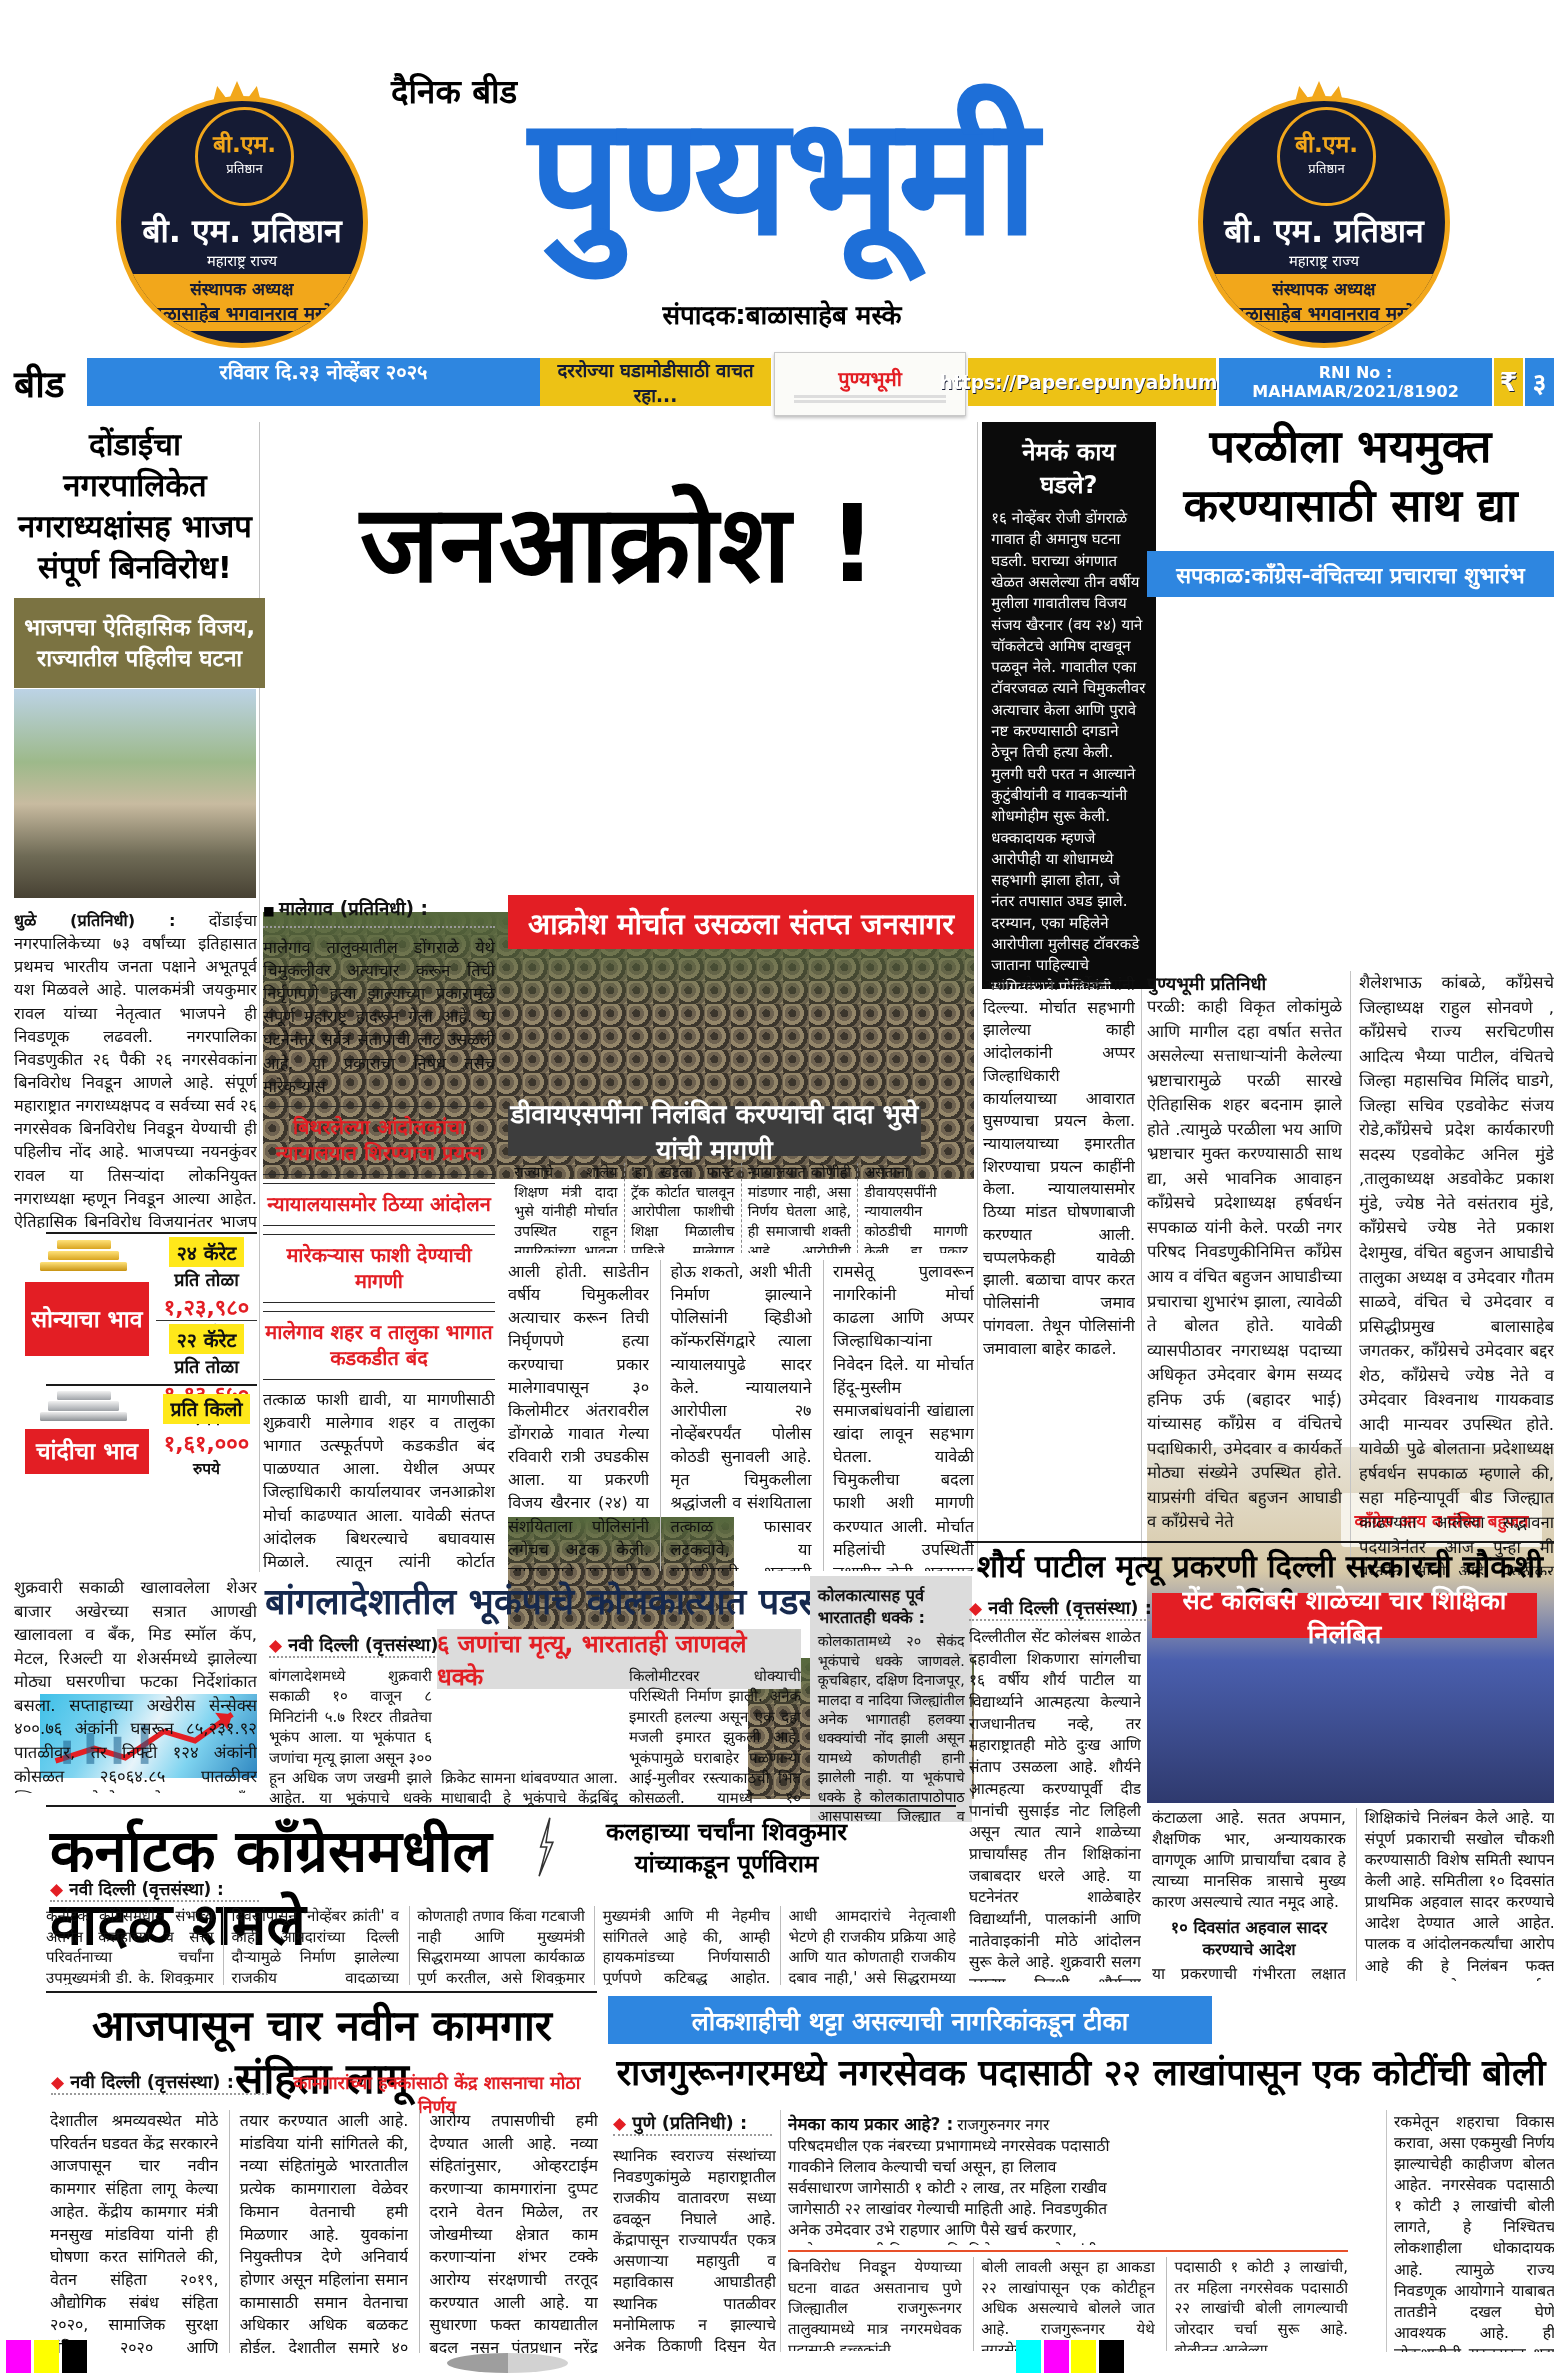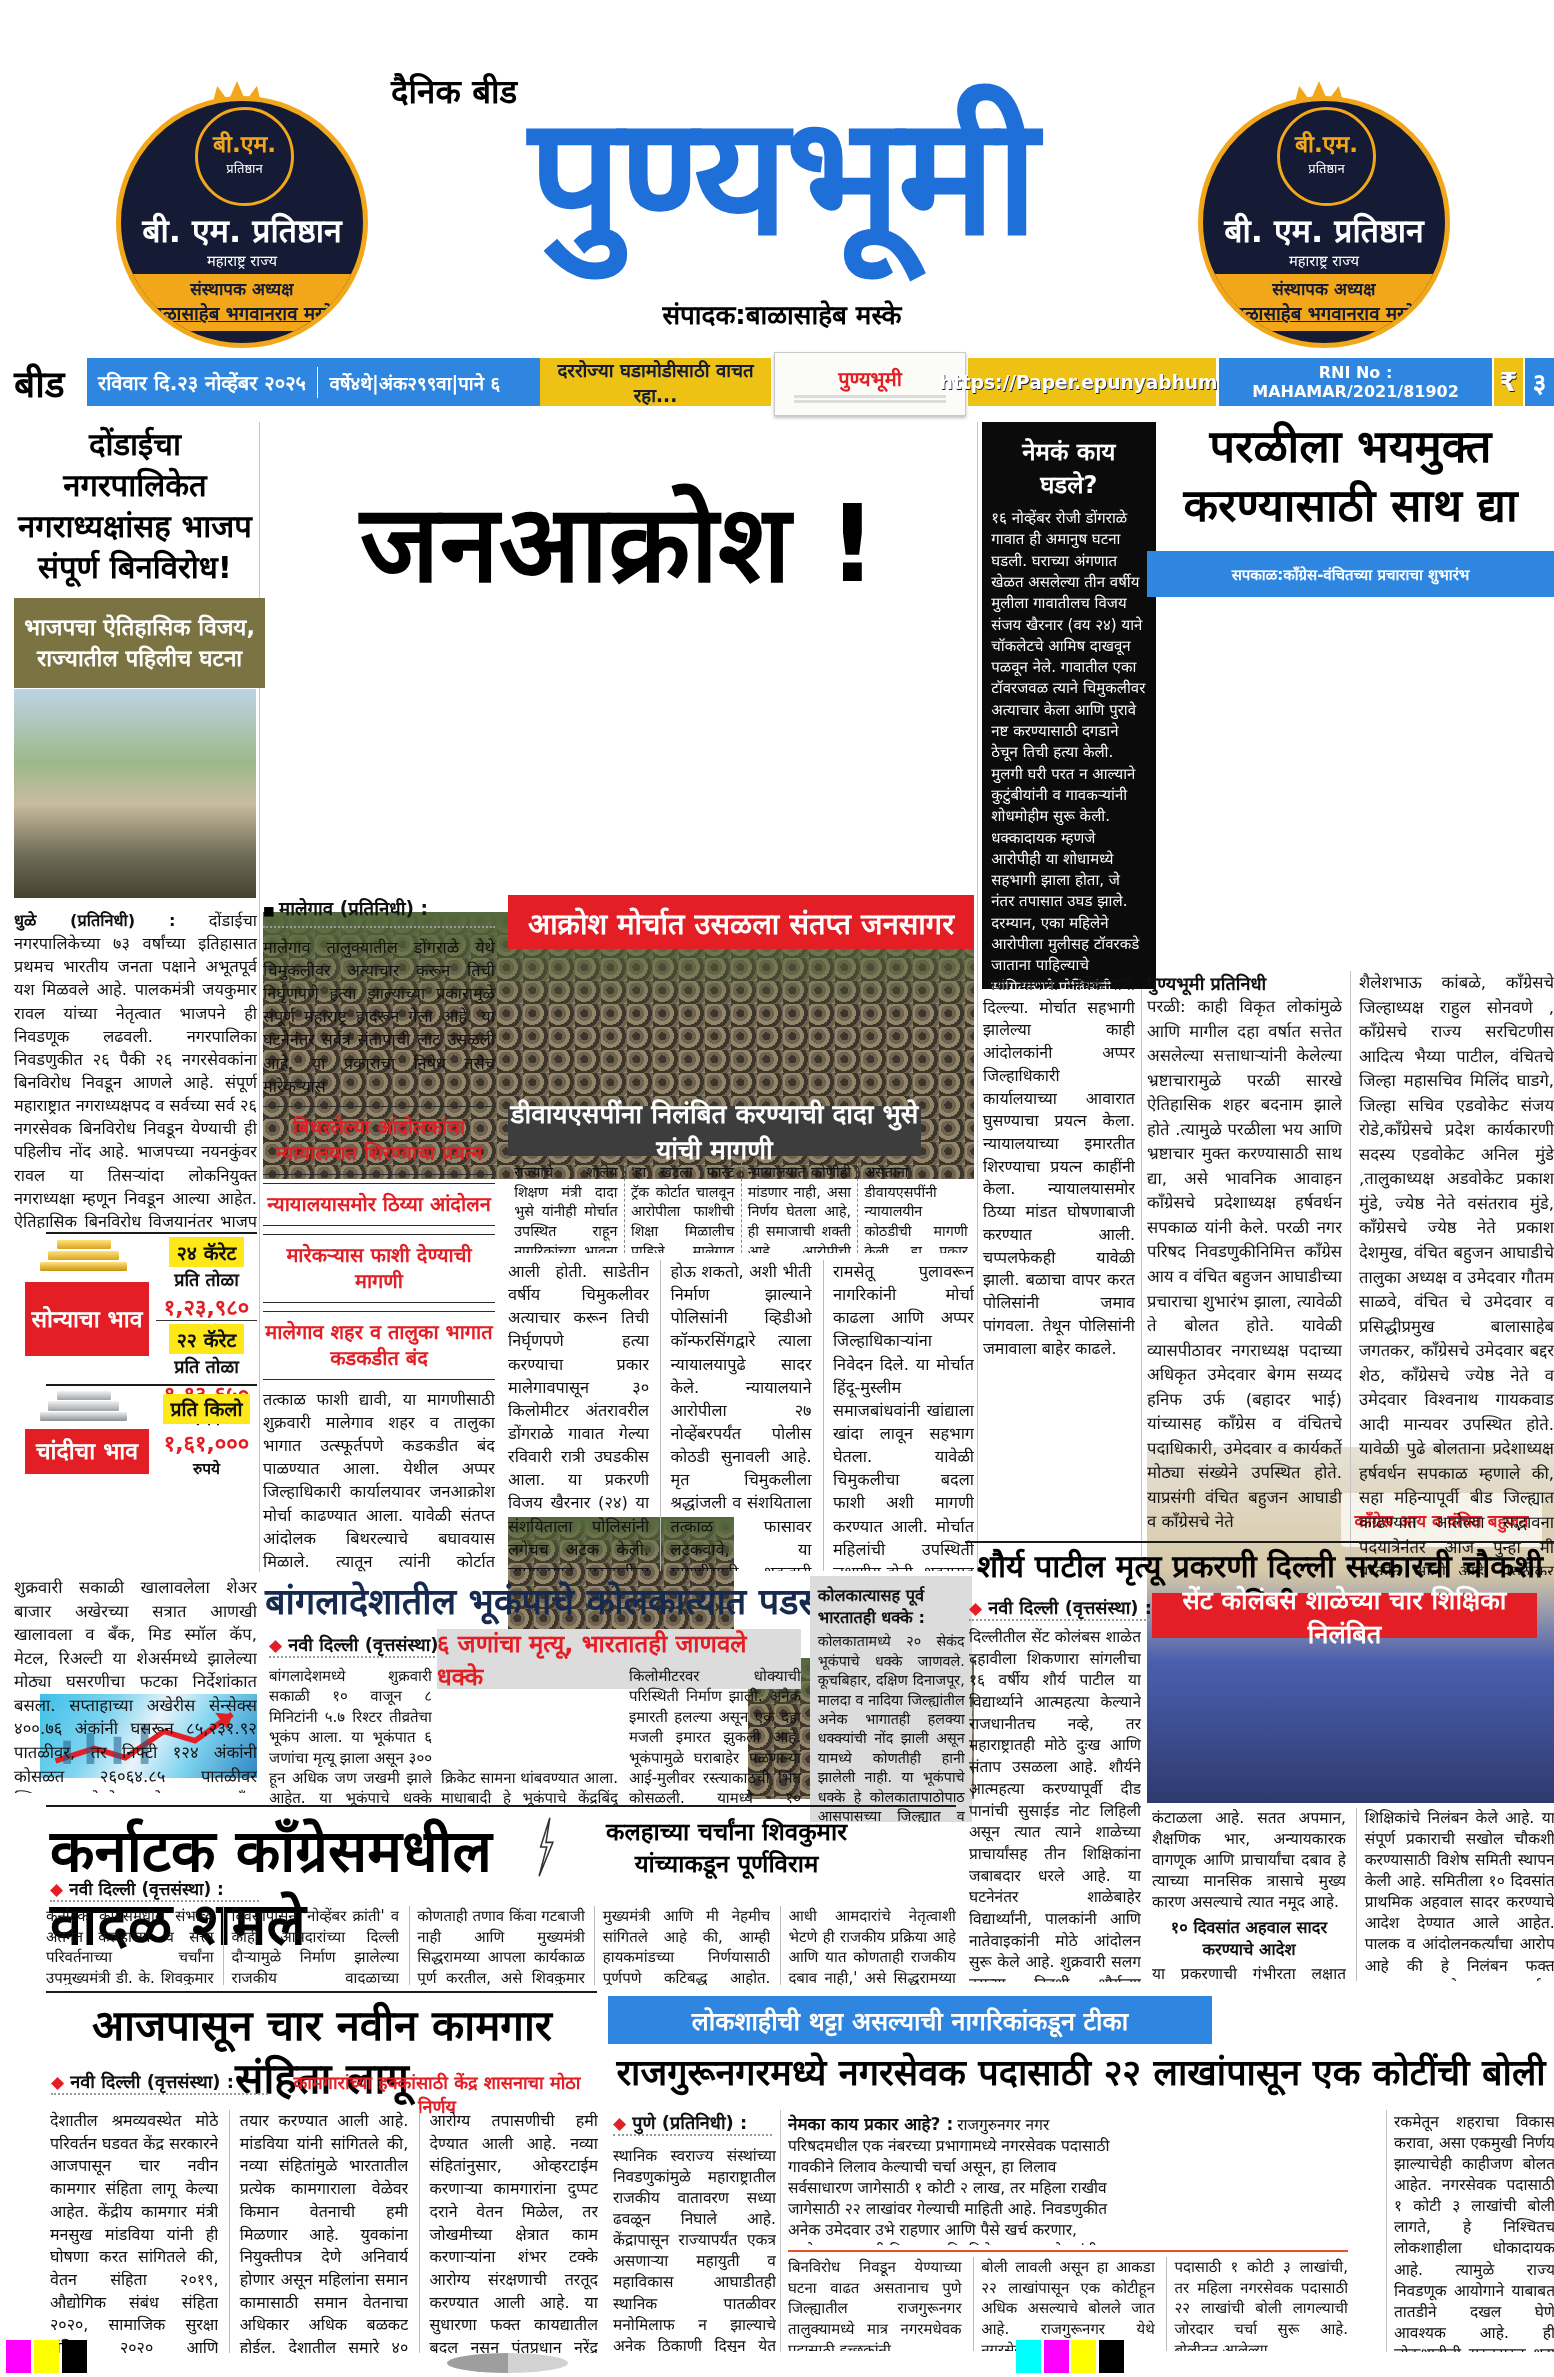--- a/index.html
+++ b/index.html
@@ -89,21 +89,21 @@
       </div>
     </div>
 
     <div class="abs b" style="left:391px;top:68px;font-size:33px;color:#000;">दैनिक बीड</div>
     <div class="abs center b" style="left:364px;top:91px;width:836px;font-size:164px;line-height:1.05;color:#1e6fd8;letter-spacing:-3.1px;">पुण्यभूमी</div>
     <div class="abs center b" style="left:364px;top:296px;width:836px;font-size:26px;color:#000;">संपादक:बाळासाहेब मस्के</div>
   </div>
 
   <div class="abs" style="left:0;top:352px;width:1555px;height:62px;">
     <div class="abs b" style="left:14px;top:4.6px;font-size:37px;color:#000;">बीड</div>
-    <div class="abs bar-blue" style="left:87px;top:6.2px;width:451px;height:48px;font-size:20px;justify-content:flex-start;padding:0 11px;gap:11px;">
+    <div class="abs bar-blue" style="left:87px;top:6.2px;width:451px;height:48px;font-size:20px;justify-content:flex-start;padding:0 11px;gap:11px;flex-direction:column;">
       <span>रविवार दि.२३ नोव्हेंबर २०२५</span>
       <span style="width:1.5px;height:31px;background:#fff;display:inline-block;"></span>
       <span style="font-size:18.6px;">वर्षे४थे|अंक२९९वा|पाने ६</span>
     </div>
     <div class="abs" style="left:540px;top:6.2px;width:231px;height:48px;background:#edc215;display:flex;align-items:center;justify-content:center;">
       <span style="color:#151b34;font-weight:700;font-size:18.6px;text-align:center;">दररोज्या घडामोडीसाठी वाचत रहा...</span>
     </div>
     <div class="abs" style="left:774px;top:0;width:190px;height:62px;background:#fbfbf8;border:0.8px solid #c9c9c9;box-shadow:0 1.5px 3.1px rgba(0,0,0,.25);display:flex;align-items:center;justify-content:center;flex-direction:column;">
       <span style="color:#e31e24;font-weight:700;font-size:20px;">पुण्यभूमी</span>
       <span style="width:80%;height:3.1px;background:#ddd;margin-top:3.1px;"></span>
@@ -217,21 +217,21 @@
     <div class="bt colsep" style="flex:1;padding-left:9.3px;">रामसेतू पुलावरून नागरिकांनी मोर्चा काढला आणि अप्पर जिल्हाधिकाऱ्यांना निवेदन दिले. या मोर्चात हिंदू-मुस्लीम समाजबांधवांनी खांद्याला खांदा लावून सहभाग घेतला. यावेळी चिमुकलीचा बदला फाशी अशी मागणी करण्यात आली. मोर्चात महिलांची उपस्थिती लक्षणीय होती. शहरासह ग्रामीण भागातील महिला, पुरुषांची व विद्यार्थी-विद्यार्थिनी मोठ्या प्रमाणावर मोर्चात सामील झाले. या मोर्चातील उपस्थितीमुळे रस्त्यांवर जनसागर उसळल्याचे चित्र दिसत होते. न्याय द्या, न्याय द्या, चिमुकलीला न्याय द्या तसेच नराधमाला तत्काळ फाशी द्या,</div>
   </div>
 
   <div class="abs blackbox" style="left:982px;top:422px;width:155px;height:542px;">
     <div class="t">नेमकं काय घडले?</div>
     <div class="bd">१६ नोव्हेंबर रोजी डोंगराळे गावात ही अमानुष घटना घडली. घराच्या अंगणात खेळत असलेल्या तीन वर्षीय मुलीला गावातीलच विजय संजय खैरनार (वय २४) याने चॉकलेटचे आमिष दाखवून पळवून नेले. गावातील एका टॉवरजवळ त्याने चिमुकलीवर अत्याचार केला आणि पुरावे नष्ट करण्यासाठी दगडाने ठेचून तिची हत्या केली. मुलगी घरी परत न आल्याने कुटुंबीयांनी व गावकऱ्यांनी शोधमोहीम सुरू केली. धक्कादायक म्हणजे आरोपीही या शोधामध्ये सहभागी झाला होता, जे नंतर तपासात उघड झाले. दरम्यान, एका महिलेने आरोपीला मुलीसह टॉवरकडे जाताना पाहिल्याचे सांगितल्याने पोलिसांनी त्याला तत्काळ ताब्यात घेतले. मालेगाव तालुका पोलीस ठाण्यात आरोपीविरुद्ध गुन्हा दाखल करण्यात आला असून कठोर शिक्षेसाठी स्थानिक नागरिक आणि कुटुंबीय आक्रमक झाले आहेत.</div>
   </div>
   <div class="abs bt" style="left:983px;top:974px;width:152px;height:598px;font-size:16px;">अशा घोषणा मोर्चेकऱ्यांनी दिल्ल्या. मोर्चात सहभागी झालेल्या काही आंदोलकांनी अप्पर जिल्हाधिकारी कार्यालयाच्या आवारात घुसण्याचा प्रयत्न केला. न्यायालयाच्या इमारतीत शिरण्याचा प्रयत्न काहींनी केला. न्यायालयासमोर ठिय्या मांडत घोषणाबाजी करण्यात आली. चप्पलफेकही यावेळी झाली. बळाचा वापर करत पोलिसांनी जमाव पांगवला. तेथून पोलिसांनी जमावाला बाहेर काढले.</div>
 
   <div class="abs hl center" style="left:1147px;top:418px;width:407px;font-size:45px;line-height:1.3;">परळीला भयमुक्त करण्यासाठी साथ द्या</div>
-  <div class="abs bar-blue" style="left:1147px;top:551px;width:407px;height:46px;font-size:15px;">सपकाळ:काँग्रेस-वंचितच्या प्रचाराचा शुभारंभ</div>
+  <div class="abs bar-blue" style="left:1147px;top:551px;width:407px;height:46px;font-size:22px;">सपकाळ:काँग्रेस-वंचितच्या प्रचाराचा शुभारंभ</div>
   <div class="abs photo ph-stage" style="left:1147px;top:605px;width:407px;height:356px;">
     <div class="abs" style="left:194px;top:46px;width:201px;height:54px;background:#f6f3ea;border-radius:4px;display:flex;align-items:center;justify-content:center;">
       <span style="color:#e31e24;font-weight:700;font-size:17px;">काँग्रेस आय व वंचित बहुजन</span>
     </div>
   </div>
   <div class="abs" style="left:1147px;top:971px;width:195px;height:604px;overflow:hidden;">
     <div class="b" style="font-size:18px;">पुण्यभूमी प्रतिनिधी</div>
     <div class="bt" style="font-size:16.6px;line-height:1.48;">परळी: काही विकृत लोकांमुळे आणि मागील दहा वर्षात सत्तेत असलेल्या सत्ताधाऱ्यांनी केलेल्या भ्रष्टाचारामुळे परळी सारखे ऐतिहासिक शहर बदनाम झाले होते .त्यामुळे परळीला भय आणि भ्रष्टाचार मुक्त करण्यासाठी साथ द्या, असे भावनिक आवाहन काँग्रेसचे प्रदेशाध्यक्ष हर्षवर्धन सपकाळ यांनी केले. परळी नगर परिषद निवडणुकीनिमित्त काँग्रेस आय व वंचित बहुजन आघाडीच्या प्रचाराचा शुभारंभ झाला, त्यावेळी ते बोलत होते. यावेळी व्यासपीठावर नगराध्यक्ष पदाच्या अधिकृत उमेदवार बेगम सय्यद हनिफ उर्फ (बहादर भाई) यांच्यासह काँग्रेस व वंचितचे पदाधिकारी, उमेदवार व कार्यकर्ते मोठ्या संख्येने उपस्थित होते. याप्रसंगी वंचित बहुजन आघाडी व काँग्रेसचे नेते</div>
   </div>
   <div class="vl" style="left:1350px;top:971px;height:604px;"></div>

